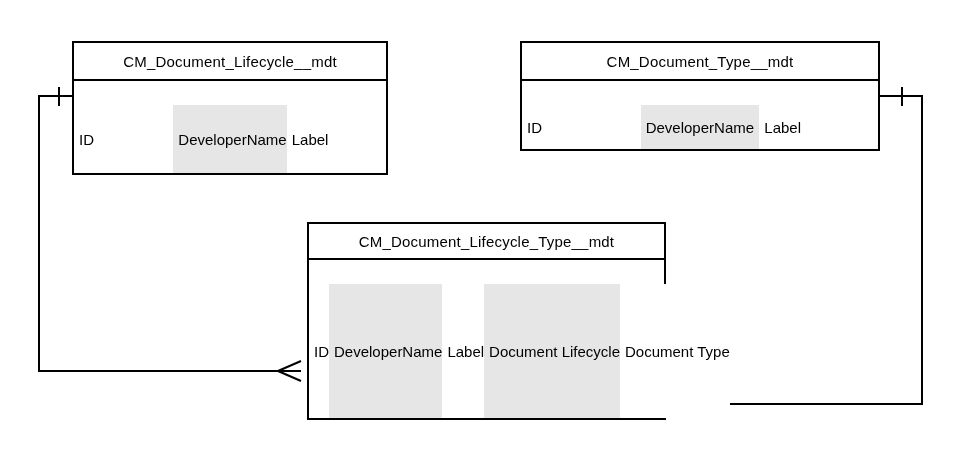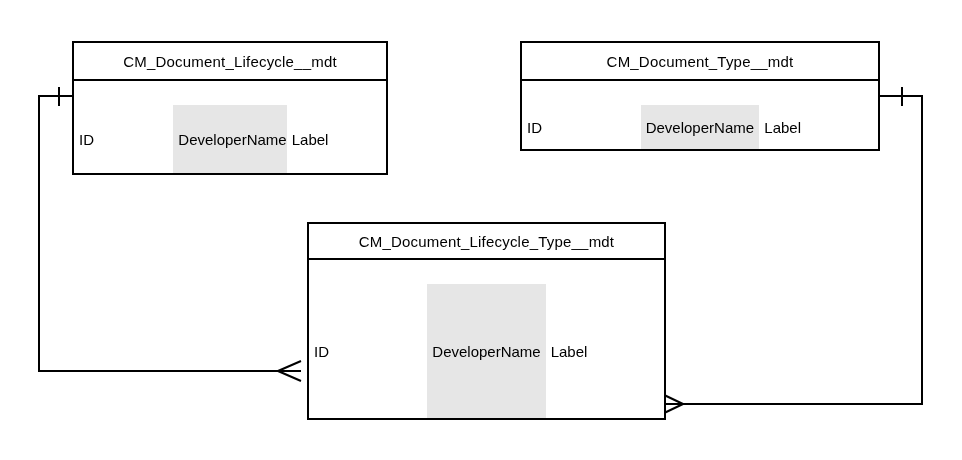--- a/index.html
+++ b/index.html
@@ -104,16 +104,18 @@
       <div class="erd-row">Label</div>
     </div>
   </div>
 
   <div class="erd-table" id="table-junction">
     <div class="erd-title">CM_Document_Lifecycle_Type__mdt</div>
     <div class="erd-fields">
       <div class="erd-row">ID</div>
       <div class="erd-row">DeveloperName</div>
       <div class="erd-row">Label</div>
+      <div class="erd-row">Document Lifecycle</div>
+      <div class="erd-row">Document Type</div>
     </div>
   </div>
 
 </div>
 
 </body></html>

